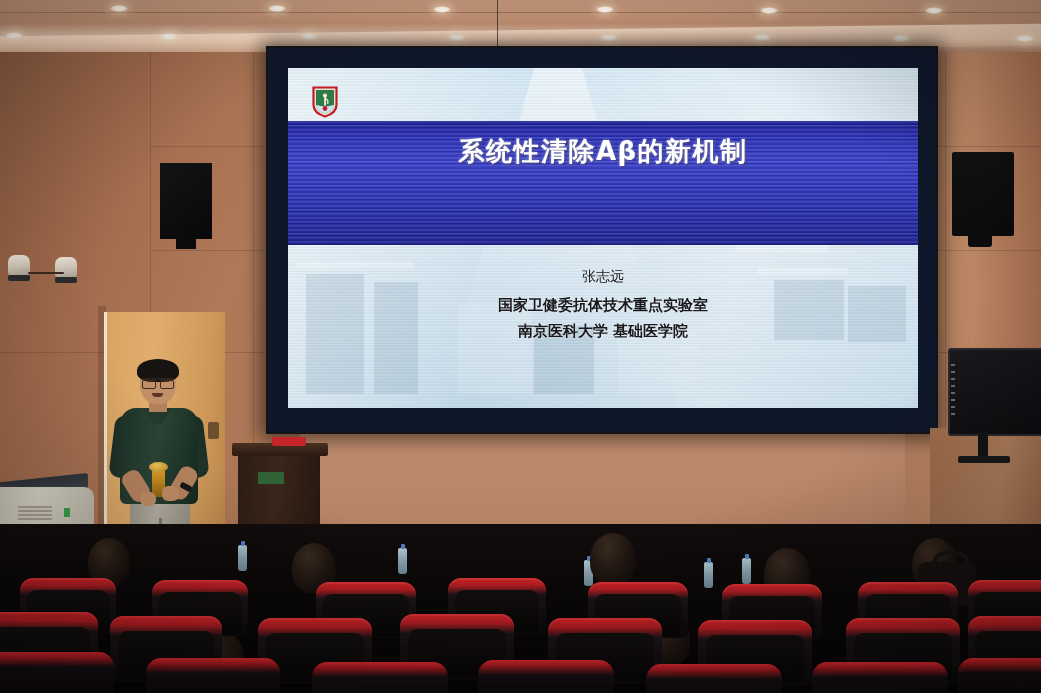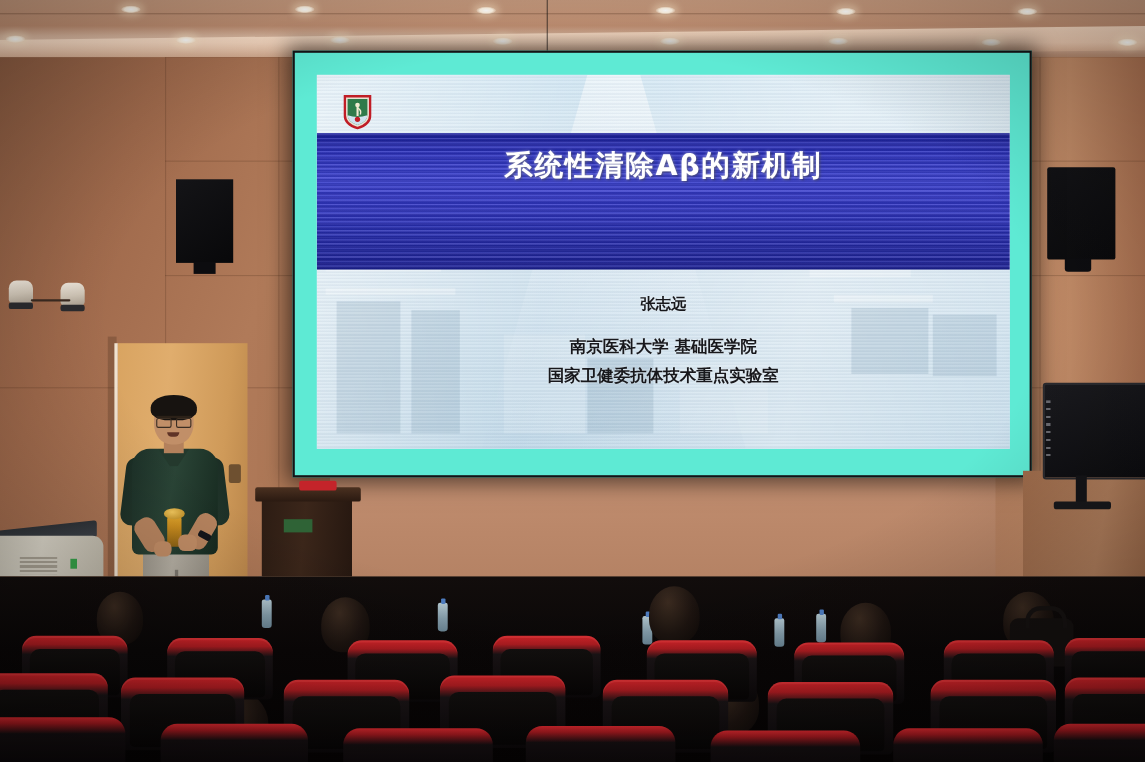--- a/index.html
+++ b/index.html
@@ -49,21 +49,21 @@
   .panel-seam {
     position: absolute; background: rgba(70,40,25,0.22); height: 1px;
   }
   .panel-seam-v {
     position: absolute; background: rgba(70,40,25,0.22); width: 1px;
   }
 
   
   .screen-frame {
     position: absolute; left: 266px; top: 46px; width: 668px; height: 384px;
-    background: #5eead4;
+    background: #0f172a;
     box-shadow: 0 0 18px 5px rgba(0,0,0,0.55);
     border: 2px solid #141416;
   }
   .screen-inner {
     position: absolute; left: 20px; top: 20px; width: 630px; height: 340px;
     overflow: hidden;
     background: #d7e9f4;
   }
   
   .slide-photo {
@@ -118,21 +118,21 @@
     line-height: 1.16;
   }
   .slide-title-1 { position: absolute; left: 0; top: 68px; width: 630px; z-index: 4; }
   .slide-title-2 { position: absolute; left: 0; top: 117px; width: 630px; z-index: 4; }
 
   .slide-author-block {
     position: absolute; left: 0; top: 200px; width: 630px; z-index: 4;
     text-align: center; color: #18181c;
   }
   .slide-author {
-    font-size: 14px; font-weight: bold; margin-bottom: 20px;
+    font-size: 14px; font-weight: normal; margin-bottom: 10px;
     text-shadow: 0 0 2px rgba(255,255,255,0.6);
   }
   .slide-affil {
     font-size: 15px; font-weight: bold; margin-bottom: 7px;
     text-shadow: 0 0 2px rgba(255,255,255,0.6);
   }
   .slide-footer {
     position: absolute; right: 22px; top: 291px; z-index: 4;
     text-align: left; color: #101014; font-size: 12px; font-weight: bold;
     line-height: 1.5;
@@ -474,22 +474,22 @@
       </div>
 
       <div class="title-band">
         <div class="scanlines"></div>
       </div>
 
       <div class="slide-title-line slide-title-1">系统性清除Aβ的新机制</div>
 
       <div class="slide-author-block">
         <div class="slide-author">张志远</div>
+        <div class="slide-affil">国家卫健委抗体技术重点实验室</div>
         <div class="slide-affil">南京医科大学  基础医学院</div>
-        <div class="slide-affil">国家卫健委抗体技术重点实验室</div>
       </div>
 
 
       <div class="screen-scan-global"></div>
     </div>
   </div>
 
   <div class="door-frame-shadow"></div>
   <div class="door"></div>
   <div class="door-handle"></div>

